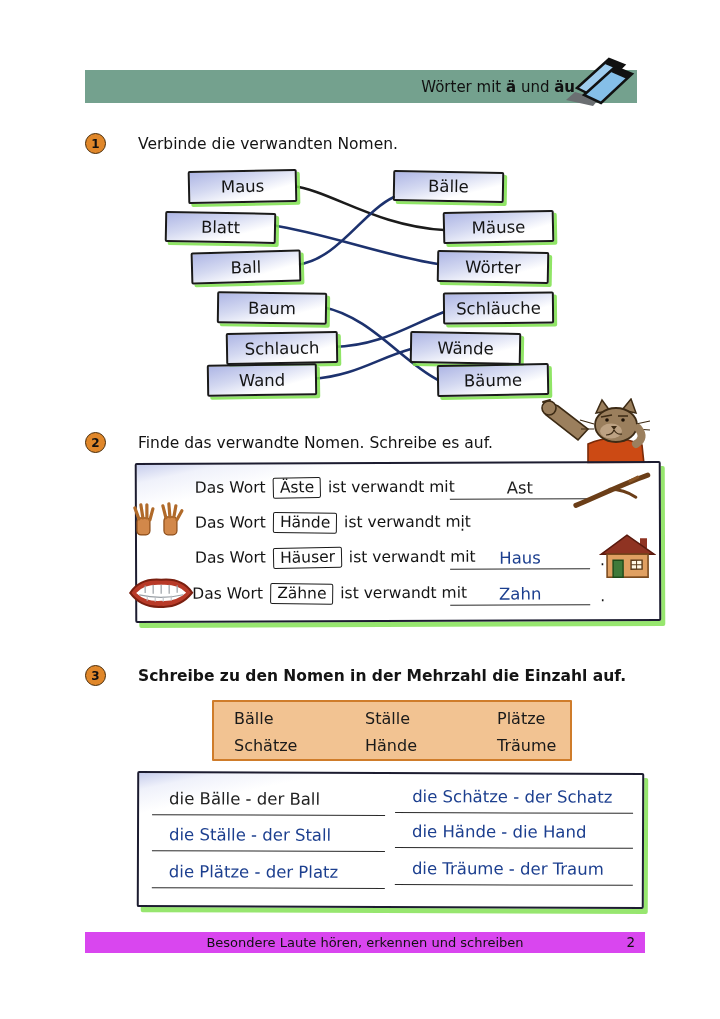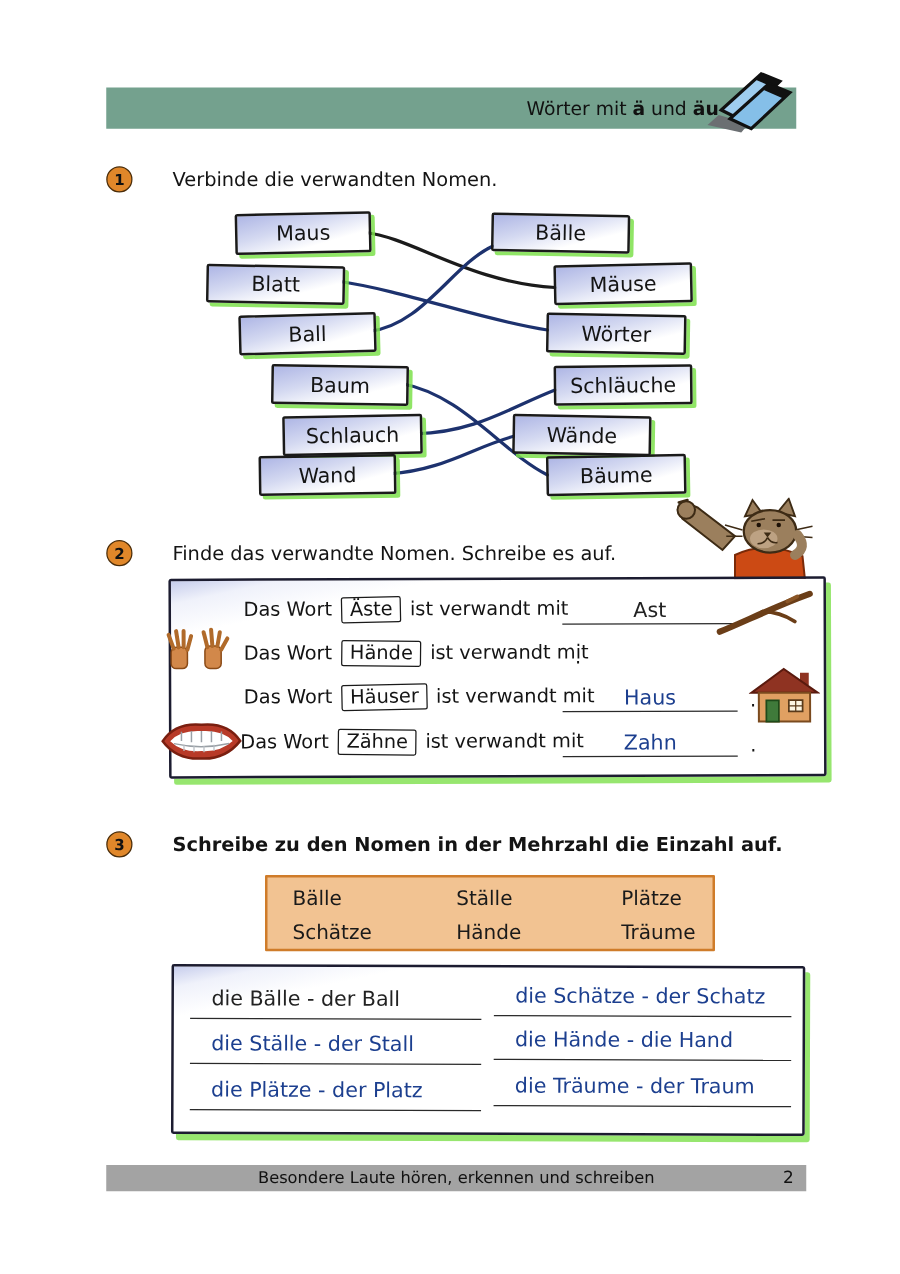--- a/index.html
+++ b/index.html
@@ -71,21 +71,21 @@
   .ans3{position:absolute;height:25px;border-bottom:1.6px solid #2a2a2a;
         font-size:16.5px;color:#1c3f8f;padding-left:17px;white-space:nowrap;}
   .a3-L{left:13px;width:216px;} .a3-R{left:256px;width:221px;}
   .aL1{top:16px;color:#222;} .aL2{top:52px;} .aL3{top:89px;}
   .aR1{top:13px;} .aR2{top:48px;} .aR3{top:85px;}
 
   
   #cat{position:absolute;left:538px;top:398px;z-index:1;}
 
   
-  .footer-bar{position:absolute;left:85px;top:932px;width:560px;height:21px;background:#a3a3a3;}
+  .footer-bar{position:absolute;left:85px;top:932px;width:560px;height:21px;background:#d946ef;}
   .footer-text{position:absolute;left:0;right:0;top:0;height:21px;line-height:21px;
                text-align:center;font-size:13px;color:#111;}
   .footer-page{position:absolute;right:10px;top:0;height:21px;line-height:21px;
                font-size:13.5px;color:#111;}
 </style>
 </head>
 <body>
 
 <div id="page">
 

